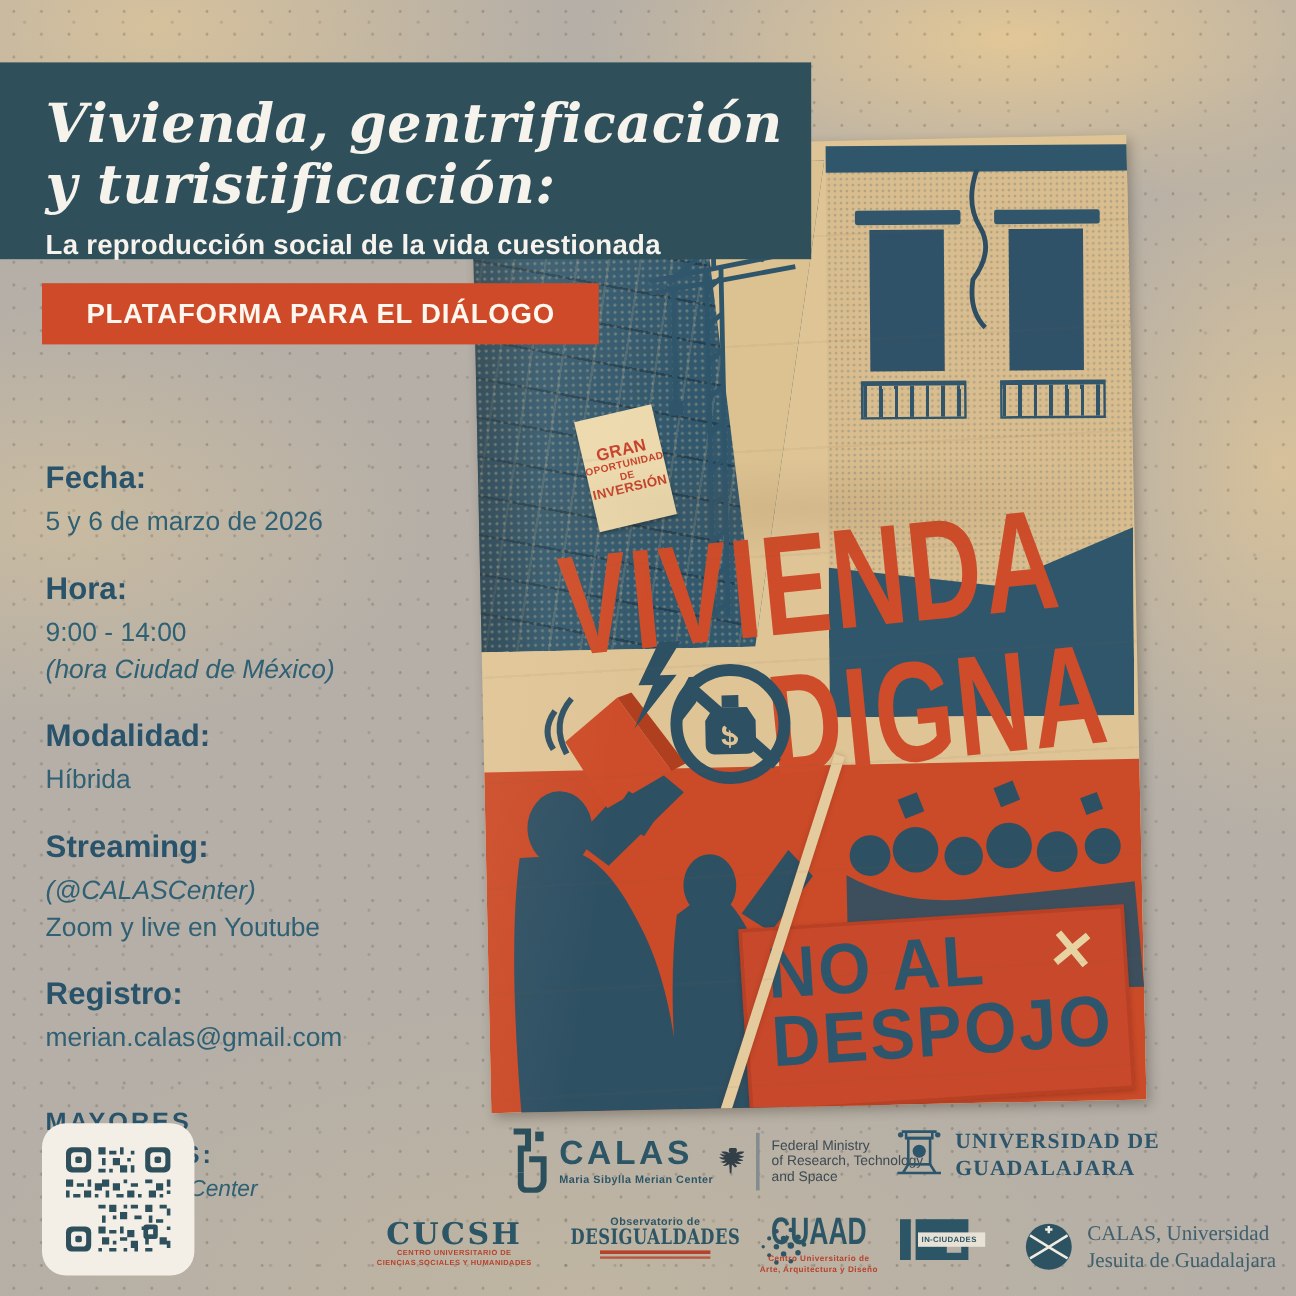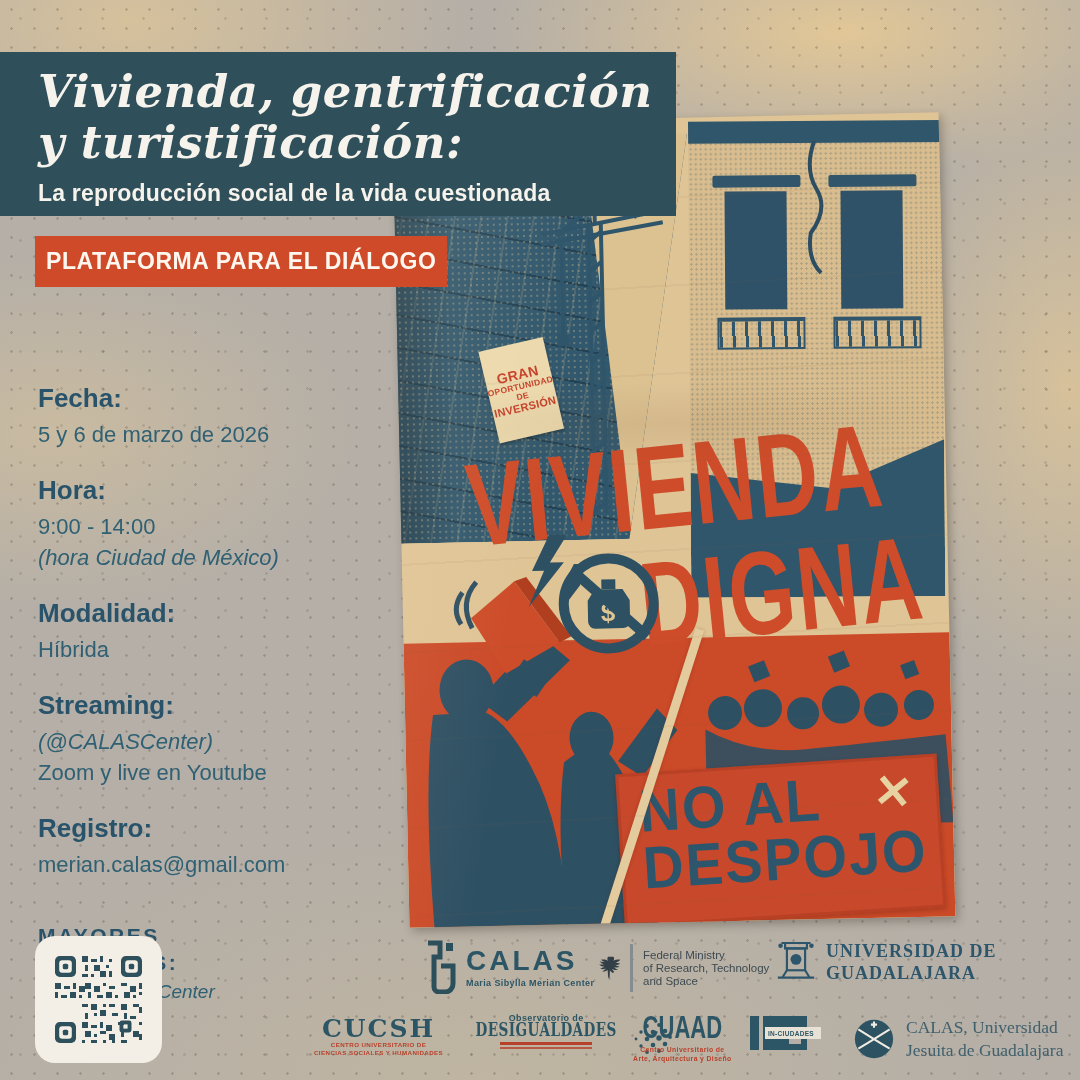--- a/index.html
+++ b/index.html
@@ -12,26 +12,26 @@
       radial-gradient(circle, rgba(55,45,35,.15) 1px, transparent 1.6px),
       radial-gradient(ellipse 520px 210px at 78% 3%, rgba(228,200,150,.95), transparent 68%),
       radial-gradient(ellipse 480px 260px at 12% 2%, rgba(225,199,152,.75), transparent 70%),
       radial-gradient(ellipse 280px 430px at 99% 36%, rgba(220,196,152,.85), transparent 72%),
       radial-gradient(ellipse 430px 250px at 5% 40%, rgba(222,199,155,.5), transparent 70%),
       radial-gradient(ellipse 700px 330px at 45% 100%, rgba(206,189,152,.4), transparent 75%);
     background-size:23px 19px, 41px 37px, auto, auto, auto, auto, auto;
   }
   
   .title-box{position:absolute;left:0;top:52px;width:676px;height:164px;background:#2f4f5a;
-    color:#f6f3ec;padding:14px 0 0 38px;box-sizing:border-box;z-index:3;}
+    color:#f6f3ec;padding:25px 0 0 38px;box-sizing:border-box;z-index:3;}
   .title-box h1{margin:0;font-family:"DejaVu Serif",serif;font-style:italic;font-weight:bold;
     font-size:45px;line-height:1.14;letter-spacing:.5px;}
   .subtitle{margin-top:11px;font-size:23px;font-weight:bold;letter-spacing:.2px;}
   .badge{position:absolute;left:35px;top:236px;background:#cf4a28;color:#fdf7ef;z-index:3;
-    font-size:23px;font-weight:bold;letter-spacing:.6px;padding:12px 11px;}
+    font-size:23px;font-weight:bold;letter-spacing:.6px;padding:12px 37px;}
   
   .info{position:absolute;left:38px;top:383px;width:350px;color:#2d5b6e;z-index:2;}
   .block{margin-bottom:25px;}
   .label{font-weight:bold;font-size:26px;color:#28536a;margin-bottom:5px;}
   .line{font-size:22px;line-height:31px;color:#2f6073;}
   .it{font-style:italic;}
   .more{margin-top:42px;}
   .more-label{font-weight:bold;font-size:21px;letter-spacing:2.5px;line-height:1.3;width:220px;color:#28536a;}
   .more-link{font-style:italic;font-size:19px;margin-top:4px;color:#2f6073;}
   
@@ -89,21 +89,21 @@
   .tear{position:absolute;left:292px;top:-8px;width:9px;height:312px;background:#e3cb9d;
     transform:rotate(19deg);transform-origin:top center;z-index:4;box-shadow:0 0 4px rgba(80,40,20,.25);}
   
   .logo{position:absolute;display:flex;align-items:center;color:#2c5565;z-index:2;}
   .calas{left:424px;top:940px;gap:10px;}
   .calas-name{font-size:28px;font-weight:bold;letter-spacing:3px;line-height:1;}
   .calas-sub{font-size:9px;font-weight:bold;letter-spacing:.4px;margin-top:3px;}
   .ministry{left:594px;top:944px;}
   .ministry .bar{width:3px;height:48px;background:#858c90;margin:0 10px 0 8px;}
   .ministry-text{font-size:11.5px;line-height:13px;color:#3d4a52;font-weight:500;}
-  .udg{left:776px;top:938px;gap:10px;}
+  .udg{left:746px;top:938px;gap:10px;}
   .udg-text{font-family:"Liberation Serif",serif;font-weight:bold;font-size:18px;letter-spacing:1px;
     line-height:1.22;color:#2d566c;}
   .cucsh{left:314px;top:1016px;flex-direction:column;align-items:center;}
   .cucsh-name{font-family:"DejaVu Serif",serif;font-weight:bold;font-size:25px;letter-spacing:2px;line-height:1;}
   .logo-sub{font-size:6.2px;font-weight:bold;color:#b8412b;letter-spacing:.4px;line-height:1.35;text-align:center;}
   .obs{left:463px;top:1013px;flex-direction:column;align-items:center;}
   .obs-top{font-size:9px;font-weight:bold;letter-spacing:.4px;}
   .obs-name{font-family:"DejaVu Serif",serif;font-weight:bold;font-size:16px;letter-spacing:.5px;
     transform:scale(.85,1.1);transform-origin:center;line-height:1.05;}
   .obs-bar{width:92px;height:3px;background:#b8412b;margin-top:2px;}

